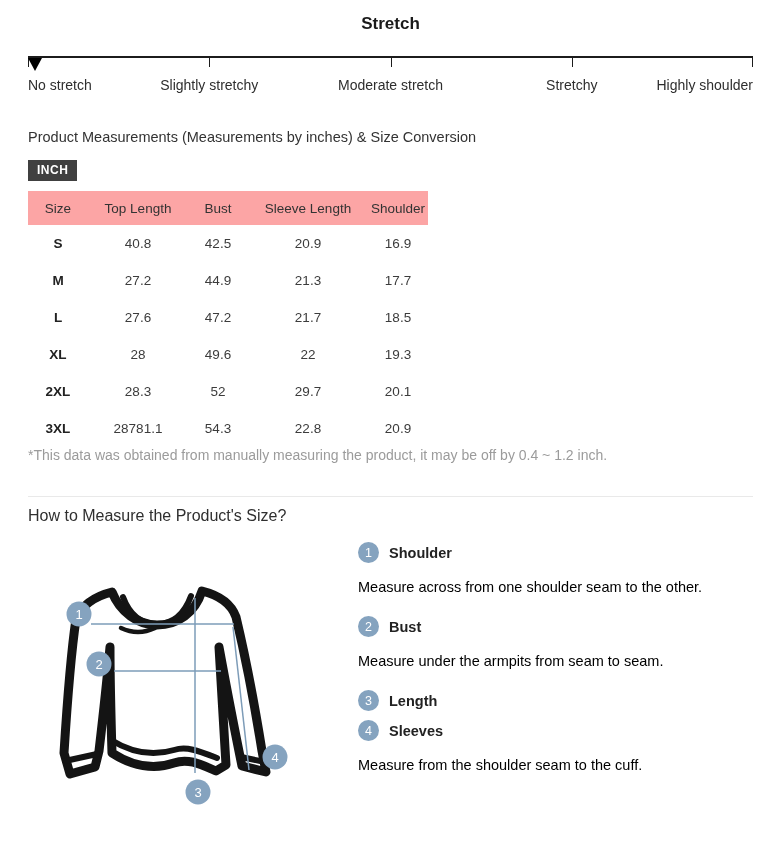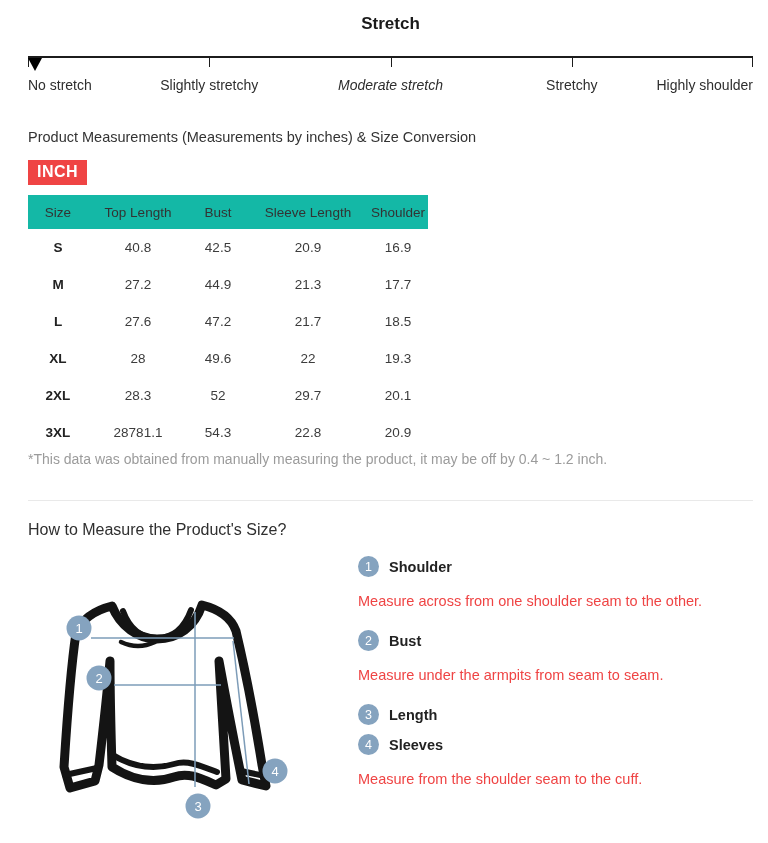--- a/index.html
+++ b/index.html
@@ -21,58 +21,58 @@
   .tick.t0 { left: 0; } .tick.t1 { left: 25%; } .tick.t2 { left: 50%; }
   .tick.t3 { left: 75%; } .tick.t4 { right: 0; }
   .marker {
     position: absolute; left: 0; top: 2px; width: 0; height: 0;
     border-left: 7px solid transparent; border-right: 7px solid transparent;
     border-top: 13px solid #000;
   }
   .scale-label { position: absolute; top: 21px; font-size: 14px; color: #2e2e2e; white-space: nowrap; text-align: right; }
   .scale-label.p0 { left: 0; }
   .scale-label.p1 { left: 25%; transform: translateX(-50%); }
-  .scale-label.p2 { left: 50%; transform: translateX(-50%); font-style: italic; }
+  .scale-label.p2 { left: 50%; transform: translateX(-50%); }
   .scale-label.p3 { left: 75%; transform: translateX(-50%); }
   .scale-label.p4 { right: 0; }
 
   
   .meas-title { margin-top: 33px; text-align: left; font-size: 14.5px; color: #333; }
   .inch-wrap { margin-top: 15px; }
   .inch-badge {
-    display: inline-block; background: #ef4444; color: #fff;
-    font-size: 16px; font-weight: bold; padding: 3px 9px 4px; letter-spacing: .5px;
+    display: inline-block; background: #404040; color: #fff;
+    font-size: 12px; font-weight: bold; padding: 3px 9px 4px; letter-spacing: .5px;
     border: none; cursor: pointer; font-family: inherit;
   }
   table.size-table { margin-top: 10px; border-collapse: collapse; width: 400px; table-layout: fixed; }
   .size-table col.c1 { width: 60px; } .size-table col.c2 { width: 100px; }
   .size-table col.c3 { width: 60px; } .size-table col.c4 { width: 120px; }
   .size-table col.c5 { width: 60px; }
-  .size-table thead tr { background: #14b8a6; height: 34px; }
+  .size-table thead tr { background: #fca5a5; height: 34px; }
   .size-table th { font-weight: normal; font-size: 13.5px; color: #333; text-align: center; }
   .size-table tbody tr { height: 37px; }
   .size-table td { font-size: 13.5px; color: #3c3c3c; text-align: center; }
   .size-table td.size-cell { font-weight: bold; color: #222; }
   .footnote { font-size: 14px; color: #9b9b9b; }
 
   .divider { margin-top: 33px; border: none; border-top: 1px solid #e9e9e9; }
 
   
-  .howto-title { margin-top: 20px; font-size: 16px; font-weight: normal; color: #2f2f2f; }
+  .howto-title { margin-top: 10px; font-size: 16px; font-weight: normal; color: #2f2f2f; }
   .measure-flex { display: flex; margin-top: 10px; }
   .diagram { width: 330px; flex: 0 0 330px; }
   .steps { flex: 1; padding-top: 7px; }
   .step-head { display: flex; align-items: center; gap: 10px; margin-bottom: 9px; }
   .badge {
     width: 21px; height: 21px; border-radius: 50%; background: #85a3bf;
     color: #fff; font-size: 12.5px; display: flex; align-items: center;
     justify-content: center; flex: 0 0 21px;
   }
   .step-label { font-size: 14.5px; font-weight: bold; color: #222; }
-  .step-desc { font-size: 14.5px; color: #ef4444; line-height: 17px; margin: 16px 0 20px; }
+  .step-desc { font-size: 14.5px; color: #000000; line-height: 17px; margin: 16px 0 20px; }
   svg text.badge-num { fill: #fff; font-size: 13px; font-family: inherit; }
 </style>
 </head>
 <body>
 
 <div class="page">
 
   <h1 class="stretch-title">Stretch</h1>
   <div class="scale">
     <div class="scale-line"></div>

